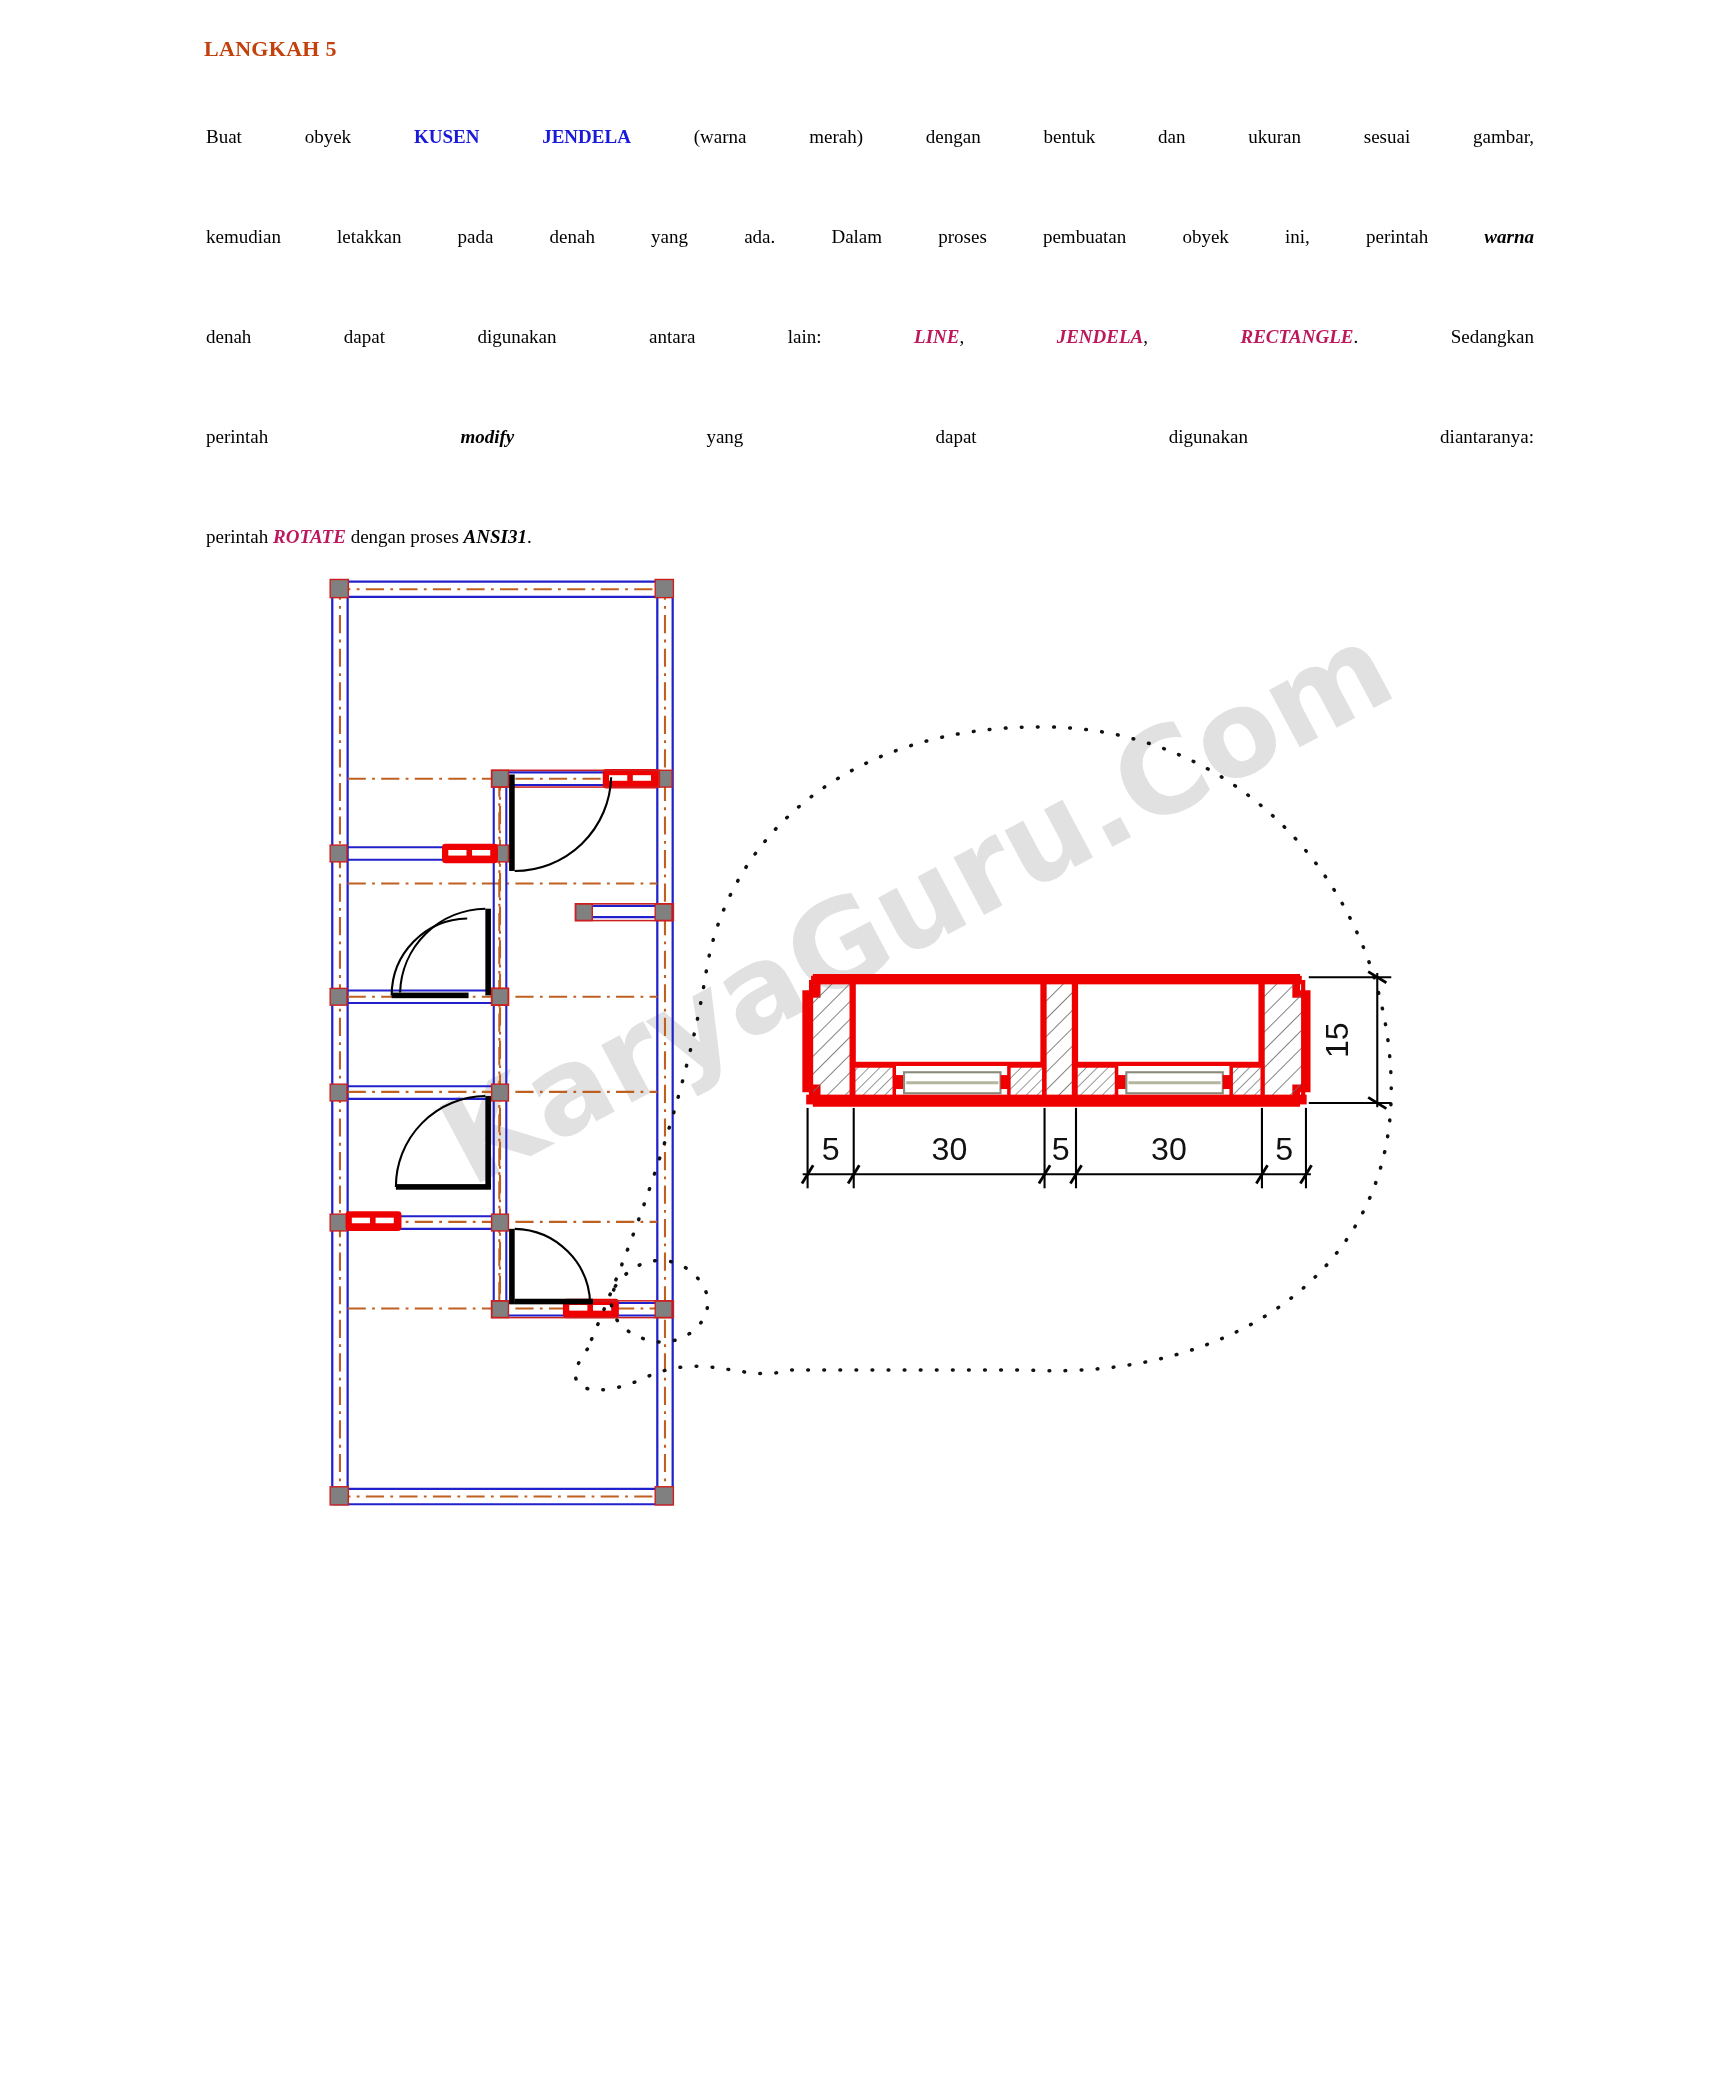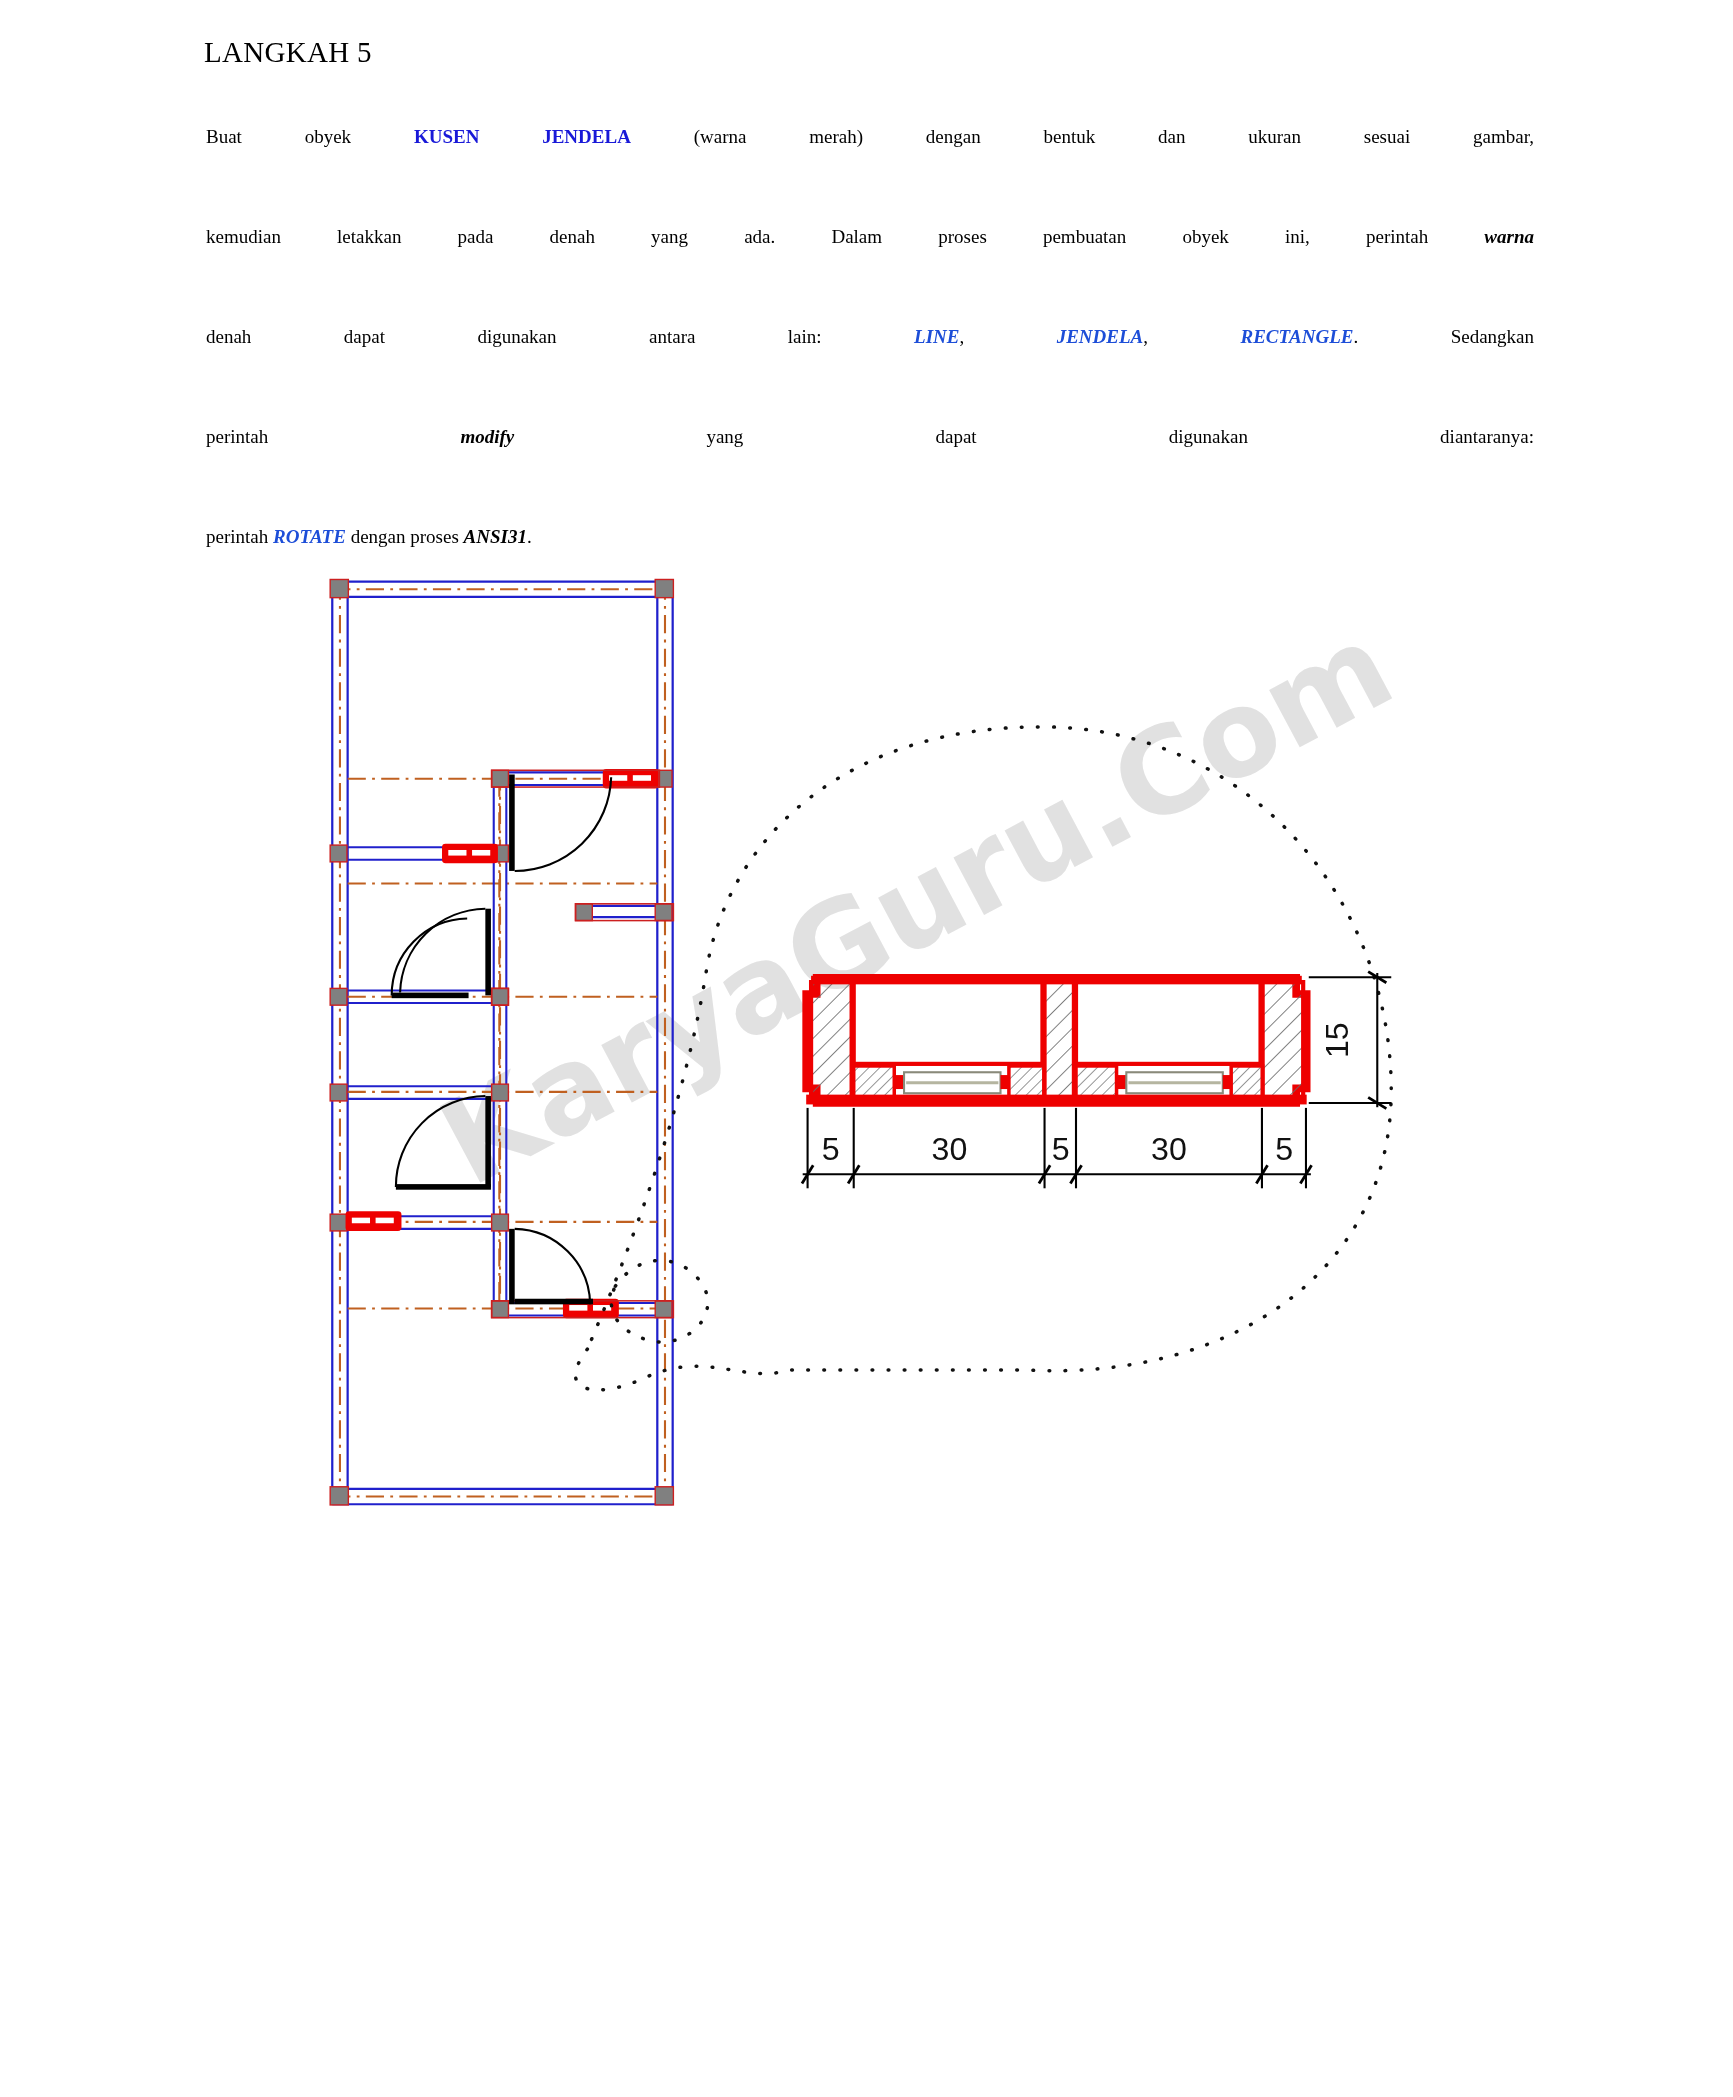--- a/index.html
+++ b/index.html
@@ -14,43 +14,43 @@
     background: #ffffff;
     font-family: "Liberation Serif", "DejaVu Serif", serif;
     overflow: hidden;
   }
 
   
   .heading {
     position: absolute;
     left: 204px;
     top: 36px;
-    font-size: 29px;
-    font-weight: normal;
+    font-size: 22px;
+    font-weight: bold;
     letter-spacing: 0.3px;
-    color: #000000;
+    color: #c2410c;
   }
   .body-text {
     position: absolute;
     left: 206px;
     top: 112px;
     width: 1328px;
     font-size: 19px;
     line-height: 50px;
     color: #000000;
     text-align: justify;
     text-justify: inter-word;
   }
   .body-text p { margin: 0; }
   .kw-blue {
     color: #1919d8;
     font-weight: bold;
   }
   .kw-red {
-    color: #1d4ed8;
+    color: #be185d;
     font-weight: bold;
     font-style: italic;
   }
   .kw-ital { font-style: italic; font-weight: bold; }
   .line-justify {
     display: block;
     text-align: justify;
   }
   .line-justify::after {
     content: "";

